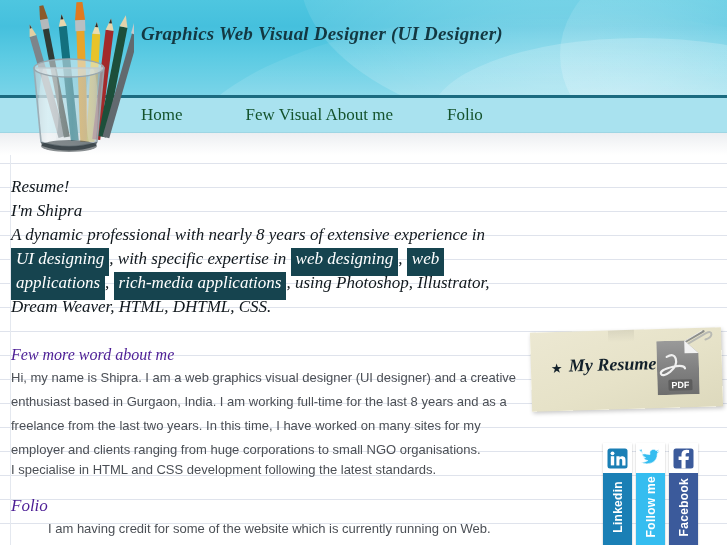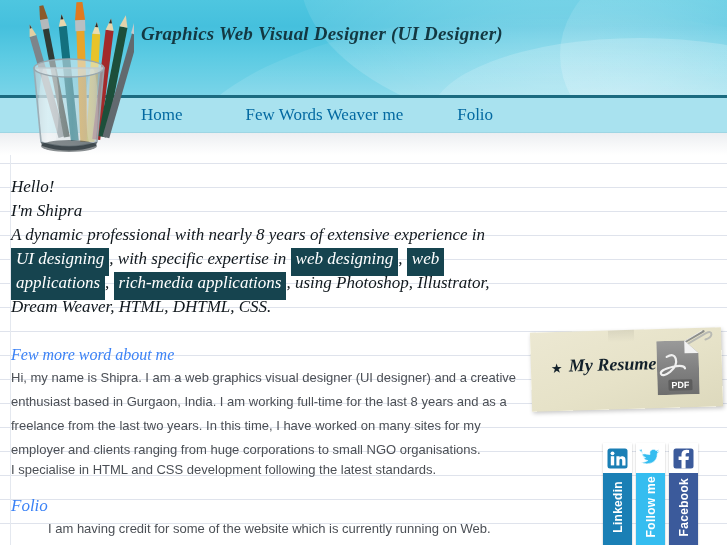--- a/index.html
+++ b/index.html
@@ -55,21 +55,21 @@
   #nav{
     position:absolute; left:0; top:95px; width:727px; height:38px;
     background:#a9e2ef;
     border-top:3px solid #1b6b80;
     border-bottom:1px solid #9ed6e4;
     display:flex; align-items:center;
   }
   #nav .nav-spacer{ width:141px; flex:0 0 141px; }
   #nav a{
     font-family:"Liberation Serif", serif;
-    font-size:17px; color:#0369a1; text-decoration:none;
+    font-size:17px; color:#14532d; text-decoration:none;
     white-space:nowrap; display:block;
   }
   .nav-item{ flex:0 0 auto; }
   .nav-gap-a{ margin-right:63px; }
   .nav-gap-b{ margin-right:54px; }
   .nav-gap-c{ margin-right:45px; }
 
   
   #cup{
     position:absolute; left:4px; top:-4px; width:130px; height:158px;
@@ -111,21 +111,21 @@
     padding:1px 5px 8px 5px;
     box-decoration-break:clone;
     -webkit-box-decoration-break:clone;
   }
   #intro-body{ margin-top:0; }
 
   
   .sec-head{
     position:absolute; left:11px;
     font-family:"Liberation Serif", serif;
-    font-style:italic; font-size:16px; color:#3b82f6;
+    font-style:italic; font-size:16px; color:#4c1d95;
     line-height:24px;
   }
   .body-txt{
     position:absolute; left:11px;
     font-family:"Liberation Sans", sans-serif;
     font-size:13px; line-height:24px; color:#4b4f55;
   }
   #few-head{ top:210px; }
   #few-body{ top:233px; width:510px; }
   #spec-line{ top:325px; width:520px; }
@@ -206,21 +206,21 @@
       <div id="site-tagline">Graphics Web Visual Designer (UI Designer)</div>
     </div>
   </div>
 
   <div id="nav">
     <div class="nav-spacer"></div>
     <div class="nav-item nav-gap-a">
       <a href="#">Home</a>
     </div>
     <div class="nav-item nav-gap-b">
-      <a href="#">Few Words Weaver me</a>
+      <a href="#">Few Visual About me</a>
     </div>
     <div class="nav-item nav-gap-c">
       <a href="#">Folio</a>
     </div>
   </div>
 
   <svg id="cup" viewBox="0 0 130 158">
     <defs>
       <linearGradient id="glassG" x1="0" y1="0" x2="1" y2="0">
         <stop offset="0" stop-color="#b9c6cb" stop-opacity="0.75"></stop>
@@ -295,21 +295,21 @@
     <path d="M37 146 Q65 155 93 146 L92 150 Q65 159 38 150 Z" fill="#3e4a50" opacity="0.85"></path>
     <ellipse cx="65" cy="150" rx="28" ry="6" fill="#2c3539" opacity="0.55"></ellipse>
   </svg>
 
   <div id="paper">
     <div id="rules"></div>
     <div id="margin-rule"></div>
     <div id="paper-top-shade"></div>
 
     <div id="intro">
-      <div class="ln">Hello!</div>
+      <div class="ln">Resume!</div>
       <div class="ln">I'm Shipra</div>
       <div id="intro-body"><span>A dynamic professional with nearly 8 years of extensive experience in </span><span class="hl">UI designing</span><span>, with specific expertise in </span><span class="hl">web designing</span><span>, </span><span class="hl">web applications</span><span>, </span><span class="hl">rich-media applications</span><span>, using Photoshop, Illustrator, Dream Weaver, HTML, DHTML, CSS.</span></div>
     </div>
 
     <div class="sec-head" id="few-head">Few more word about me</div>
     <div class="body-txt" id="few-body">Hi, my name is Shipra. I am a web graphics visual designer (UI designer) and a creative enthusiast based in Gurgaon, India. I am working full-time for the last 8 years and as a freelance from the last two years. In this time, I have worked on many sites for my employer and clients ranging from huge corporations to small NGO organisations.</div>
 
     <div class="body-txt" id="spec-line">I specialise in HTML and CSS development following the latest standards.</div>
 
     <div class="sec-head" id="folio-head">Folio</div>

